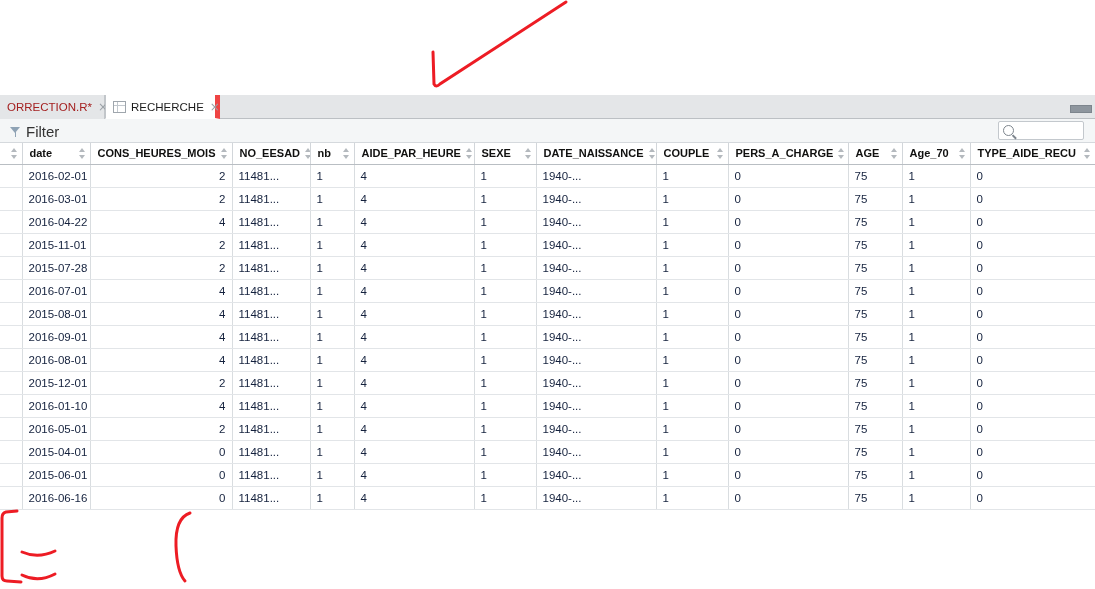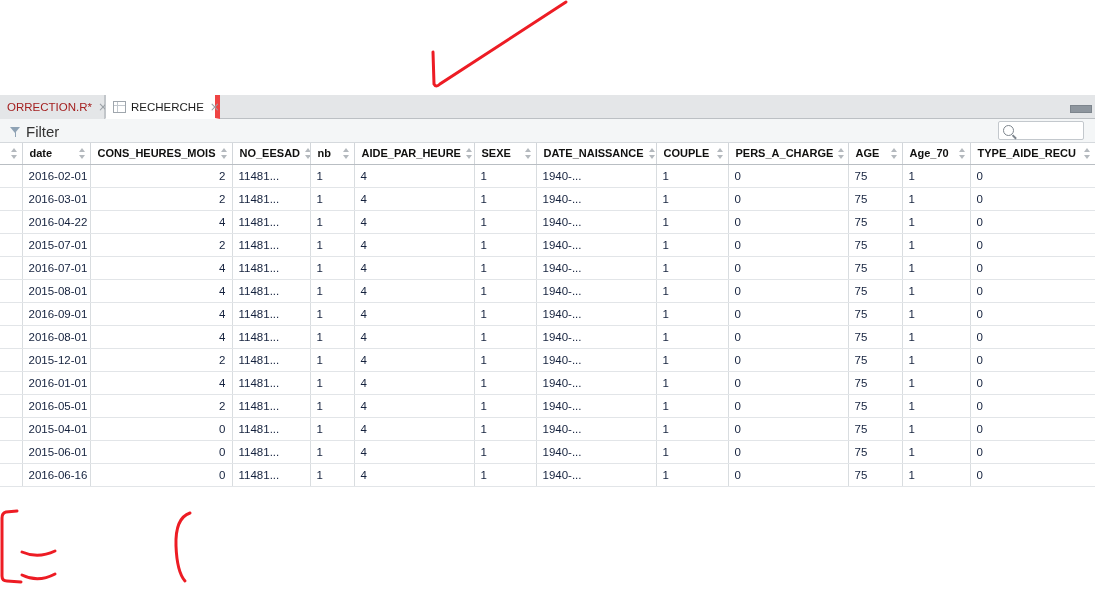--- a/index.html
+++ b/index.html
@@ -422,21 +422,36 @@
             <td>1</td>
             <td>1940-...</td>
             <td>1</td>
             <td>0</td>
             <td>75</td>
             <td>1</td>
             <td>0</td>
           </tr>
           <tr>
             <td class="rownum"></td>
-            <td>2015-07-01</td>
+            <td>2015-11-01</td>
+            <td class="num">2</td>
+            <td>11481...</td>
+            <td>1</td>
+            <td>4</td>
+            <td>1</td>
+            <td>1940-...</td>
+            <td>1</td>
+            <td>0</td>
+            <td>75</td>
+            <td>1</td>
+            <td>0</td>
+          </tr>
+          <tr>
+            <td class="rownum"></td>
+            <td>2015-07-28</td>
             <td class="num">2</td>
             <td>11481...</td>
             <td>1</td>
             <td>4</td>
             <td>1</td>
             <td>1940-...</td>
             <td>1</td>
             <td>0</td>
             <td>75</td>
             <td>1</td>
@@ -512,21 +527,21 @@
             <td>1</td>
             <td>1940-...</td>
             <td>1</td>
             <td>0</td>
             <td>75</td>
             <td>1</td>
             <td>0</td>
           </tr>
           <tr>
             <td class="rownum"></td>
-            <td>2016-01-01</td>
+            <td>2016-01-10</td>
             <td class="num">4</td>
             <td>11481...</td>
             <td>1</td>
             <td>4</td>
             <td>1</td>
             <td>1940-...</td>
             <td>1</td>
             <td>0</td>
             <td>75</td>
             <td>1</td>

